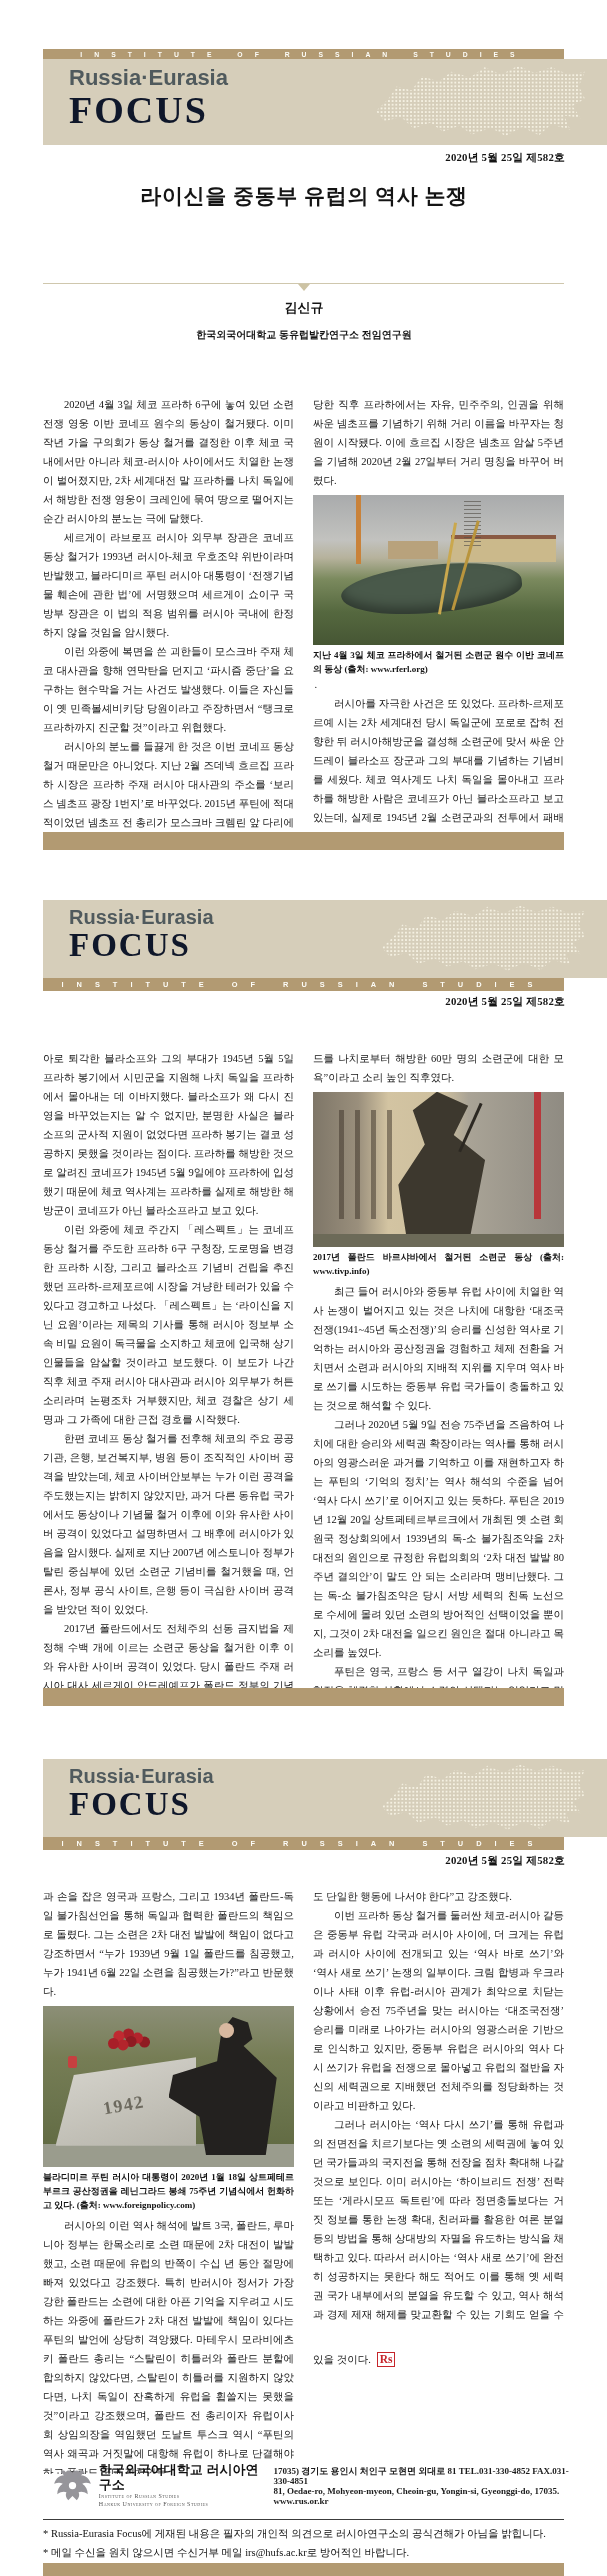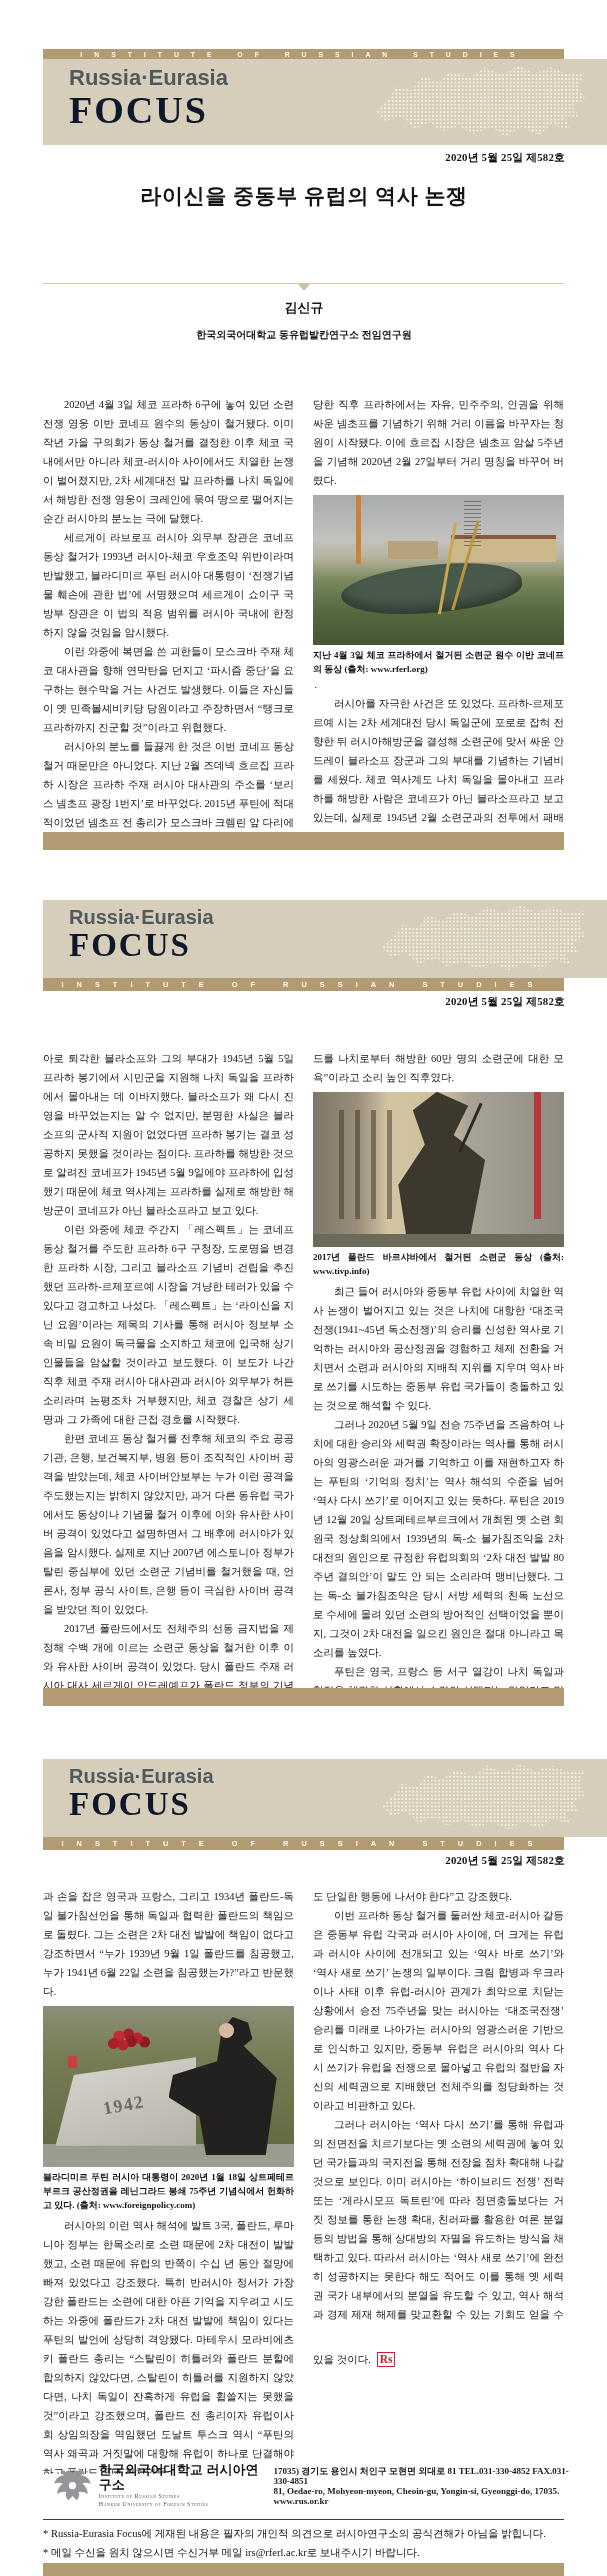--- a/index.html
+++ b/index.html
@@ -174,16 +174,16 @@
       <div class="f-en">Institute of Russian Studies</div>
       <div class="f-en">Hankuk University of Foreign Studies</div>
     </span>
     <span class="f-addr">
       <div>17035) 경기도 용인시 처인구 모현면 외대로 81   TEL.031-330-4852   FAX.031-330-4851</div>
       <div>81, Oedae-ro, Mohyeon-myeon, Cheoin-gu, Yongin-si, Gyeonggi-do, 17035.  www.rus.or.kr</div>
     </span>
   </div>
   <div class="f-rule"></div>
   <div class="f-note" style="top:807px;">* Russia-Eurasia Focus에 게재된 내용은 필자의 개인적 의견으로 러시아연구소의 공식견해가 아님을 밝힙니다.</div>
-  <div class="f-note" style="top:826px;">* 메일 수신을 원치 않으시면 수신거부 메일 irs@rferl.ac.kr로 보내주시기 바랍니다.</div>
+  <div class="f-note" style="top:826px;">* 메일 수신을 원치 않으시면 수신거부 메일 irs@hufs.ac.kr로 방어적인 바랍니다.</div>
   <div class="foot-bar" style="top:845px;height:13.5px;"></div>
 </div>
 
 
 </body></html>

